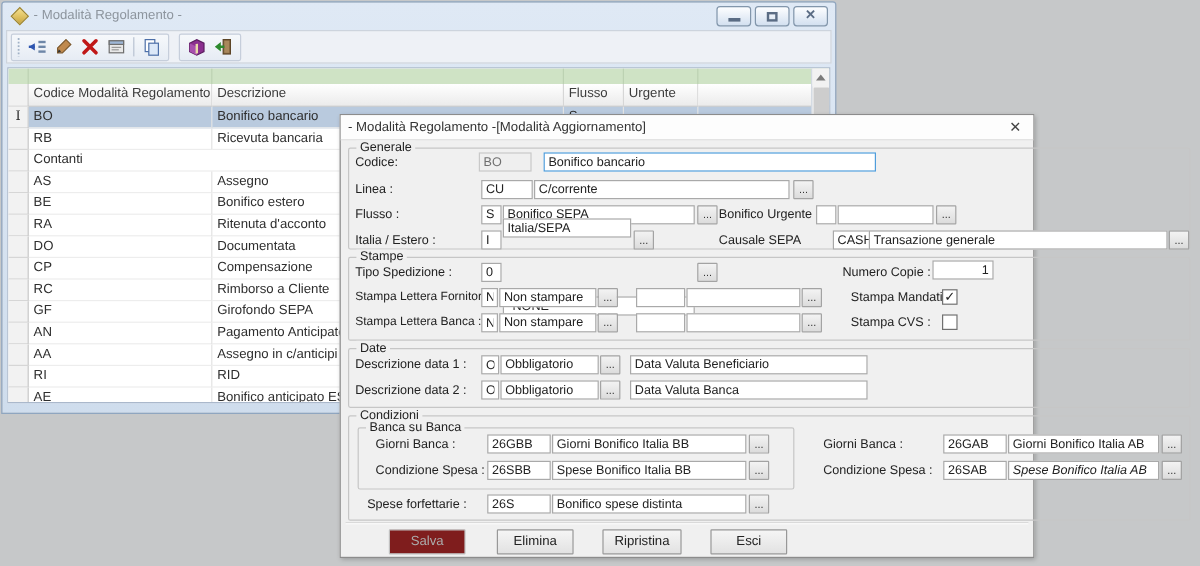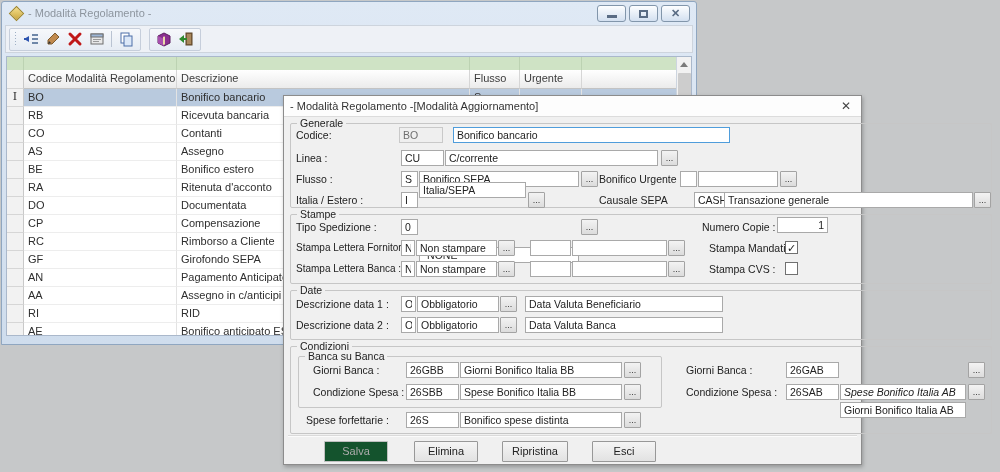--- a/index.html
+++ b/index.html
@@ -68,21 +68,21 @@
   .fld { position:absolute; height:16px; border:1px solid #a9a9a9; background:#fff;
     font-family:"Liberation Sans",sans-serif; font-size:10.5px; color:#222; padding:0 3px; }
   .fld.dis { background:#efefef; border-color:#c9c9c9; color:#6f6f6f; }
   .fld.focus { border:1px solid #4f9ddb; }
   .dots { position:absolute; width:17px; height:16px; background:linear-gradient(#f3f3f3,#dcdcdc);
     border:1px solid #a3a3a3; font-size:9px; line-height:12px; text-align:center; color:#333; border-radius:1px; }
   .chk { position:absolute; width:13px; height:13px; background:#fff; border:1px solid #707070;
     font-size:11px; line-height:12px; text-align:center; color:#222; }
   .btn { position:absolute; height:21px; background:linear-gradient(#f5f5f5,#e2e2e2);
     border:1px solid #989898; font-size:11px; color:#222; text-align:center; line-height:19px; border-radius:1px; }
-  .btn.disabled { color:#ababab; border-color:#c0c0c0; background:#14532d; }
+  .btn.disabled { color:#ababab; border-color:#c0c0c0; background:#7f1d1d; }
   #btn-sep { position:absolute; left:4px; right:4px; top:318px; height:2px;
     border-top:1px solid #dadada; border-bottom:1px solid #fbfbfb; }
 </style>
 </head>
 <body>
 
 <div id="bg-window">
   <div id="bg-titlebar">
     <div id="titlebar-icon"></div>
     <span id="bg-title">- Modalità Regolamento -</span>
@@ -186,21 +186,20 @@
         <div class="trow">
     <div class="cell w-sel selcell"></div>
     <div class="cell w-code">RB</div>
     <div class="cell w-desc">Ricevuta bancaria</div>
     <div class="cell w-flu"></div>
     <div class="cell w-urg"></div>
     <div class="cell w-fill" style="border-right:none"></div>
   </div>
         <div class="trow">
     <div class="cell w-sel selcell"></div>
-    <div class="cell w-code">CO</div>
     <div class="cell w-desc">Contanti</div>
     <div class="cell w-flu"></div>
     <div class="cell w-urg"></div>
     <div class="cell w-fill" style="border-right:none"></div>
   </div>
         <div class="trow">
     <div class="cell w-sel selcell"></div>
     <div class="cell w-code">AS</div>
     <div class="cell w-desc">Assegno</div>
     <div class="cell w-flu"></div>
@@ -388,21 +387,21 @@
     <input class="fld" style="left: 122px; top: 245px; width: 53px;" value="26GBB">
     <input class="fld" style="left: 176px; top: 245px; width: 162px;" value="Giorni Bonifico Italia BB">
     <button class="dots" style="left:340px;top:245px">...</button>
     <span class="lbl" style="left:29px;top:267px">Condizione Spesa :</span>
     <input class="fld" style="left: 122px; top: 267px; width: 53px;" value="26SBB">
     <input class="fld" style="left: 176px; top: 267px; width: 162px;" value="Spese Bonifico Italia BB">
     <button class="dots" style="left:340px;top:267px">...</button>
 
     <span class="lbl" style="left:402px;top:245px">Giorni Banca :</span>
     <input class="fld" style="left: 502px; top: 245px; width: 53px;" value="26GAB">
-    <input class="fld" style="left: 556px; top: 245px; width: 126px; margin-top: 40px;" value="Giorni Bonifico Italia AB">
+    <input class="fld" style="left: 556px; top: 245px; width: 126px;" value="Giorni Bonifico Italia AB">
     <button class="dots" style="left:684px;top:245px">...</button>
     <span class="lbl" style="left:402px;top:267px">Condizione Spesa :</span>
     <input class="fld" style="left: 502px; top: 267px; width: 53px;" value="26SAB">
     <input class="fld" style="left: 556px; top: 267px; width: 126px; font-style: italic;" value="Spese Bonifico Italia AB">
     <button class="dots" style="left:684px;top:267px">...</button>
 
     <span class="lbl" style="left:22px;top:295px">Spese forfettarie :</span>
     <input class="fld" style="left: 122px; top: 295px; width: 53px;" value="26S">
     <input class="fld" style="left: 176px; top: 295px; width: 162px;" value="Bonifico spese distinta">
     <button class="dots" style="left:340px;top:295px">...</button>

